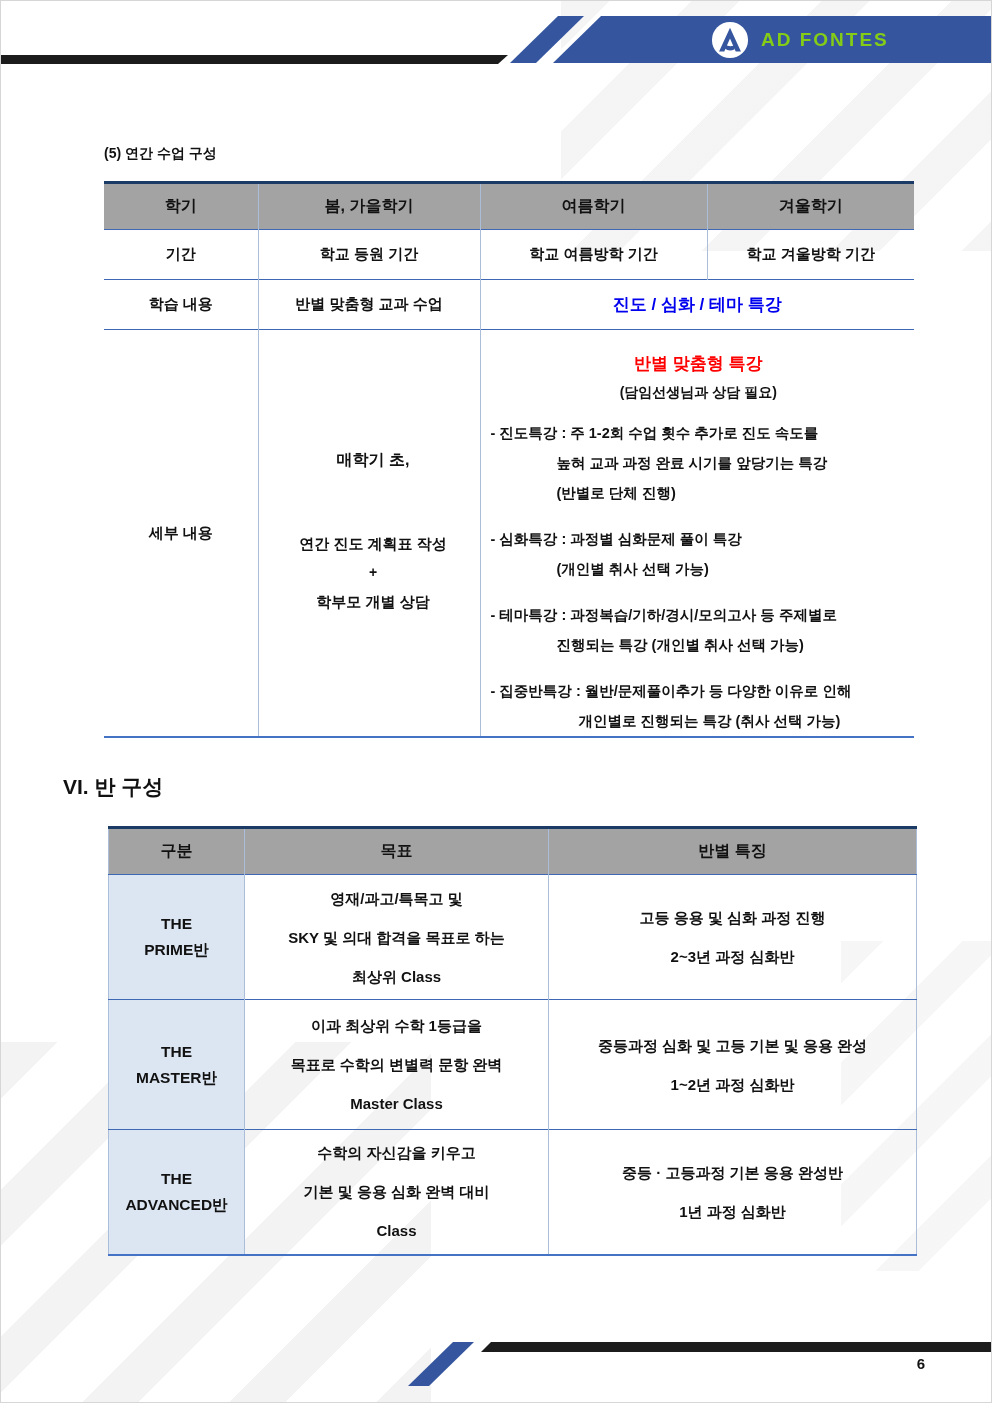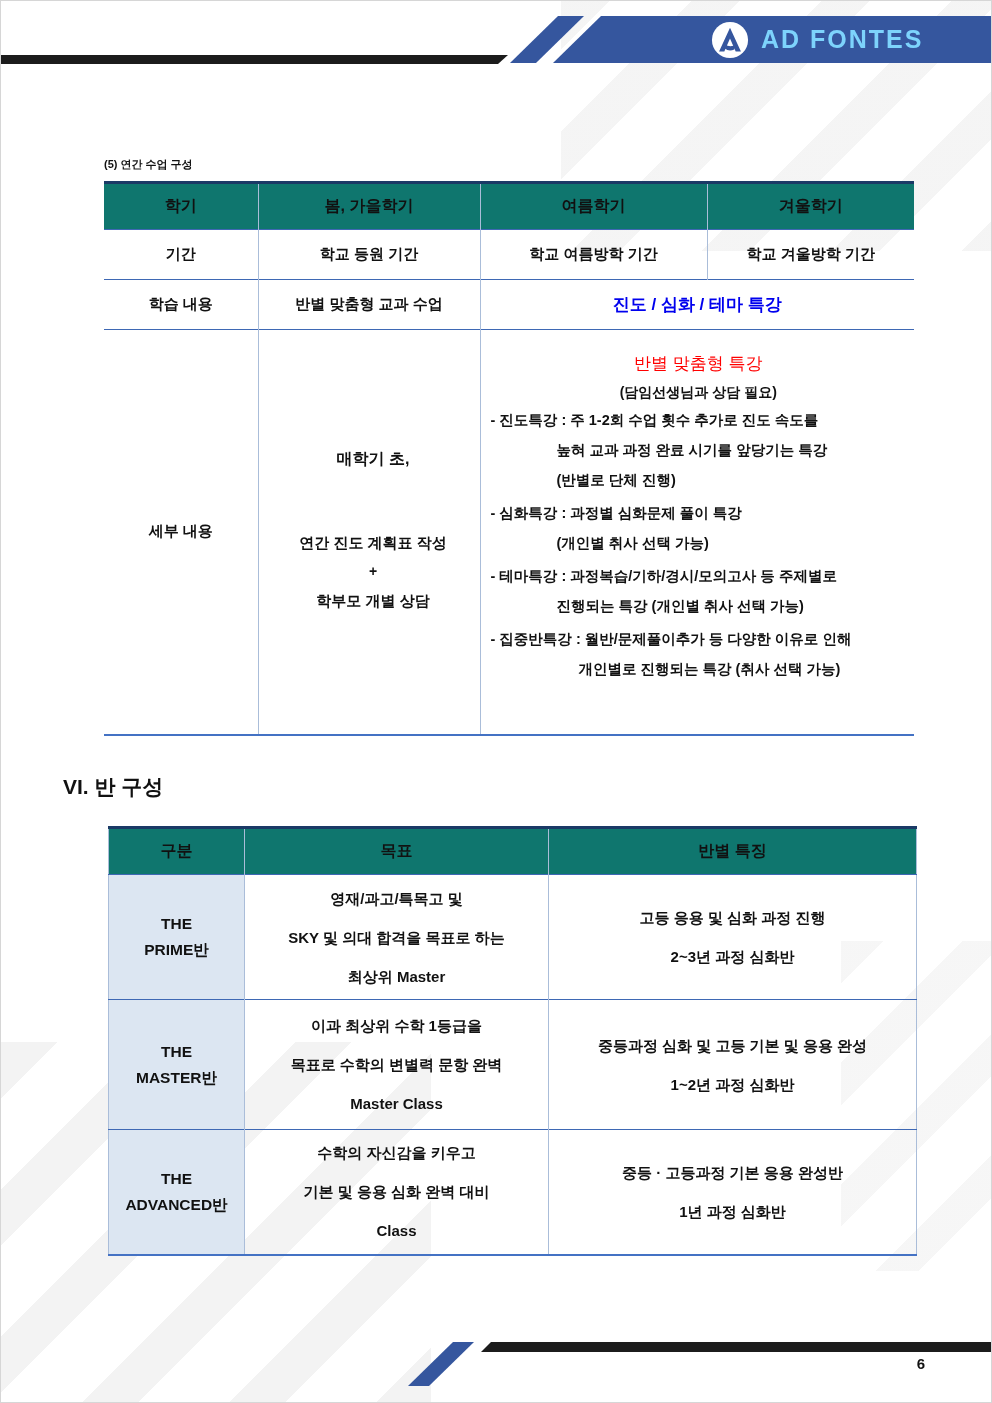--- a/index.html
+++ b/index.html
@@ -25,47 +25,47 @@
   
   .hdr-black{position:absolute;left:0;top:54px;width:507px;height:9px;background:#1c1c1c;
     clip-path:polygon(0 0,100% 0,calc(100% - 10px) 100%,0 100%);z-index:2;}
   .hdr-stripe{position:absolute;left:509px;top:15px;width:74px;height:47px;background:#35569e;
     clip-path:polygon(48px 0,74px 0,26px 100%,0 100%);z-index:2;}
   .hdr-blue{position:absolute;left:552px;top:15px;width:440px;height:47px;background:#35569e;
     clip-path:polygon(48px 0,100% 0,100% 100%,0 100%);z-index:2;
     display:flex;align-items:center;}
   .logo-wrap{display:flex;align-items:center;margin-left:158px;}
   .logo-circle{width:38px;height:38px;flex:0 0 auto;}
-  .brand-text{color:#7dd3fc;font-size:25px;font-weight:800;letter-spacing:2px;margin-left:12px;white-space:nowrap;}
-  
-  .title5{position:absolute;left:103px;top:156px;font-size:11px;font-weight:700;z-index:1;}
+  .brand-text{color:#84cc16;font-size:19px;font-weight:800;letter-spacing:2px;margin-left:12px;white-space:nowrap;}
+  
+  .title5{position:absolute;left:103px;top:144px;font-size:14px;font-weight:700;z-index:1;}
   .title6{position:absolute;left:62px;top:772px;font-size:21px;font-weight:700;z-index:1;}
   
   table{border-collapse:collapse;table-layout:fixed;z-index:1;}
   .tbl1{position:absolute;left:103px;top:180px;width:810px;
     border-top:3px solid #1b3a66;border-bottom:2px solid #4472c4;}
   .tbl2{position:absolute;left:107px;top:825px;width:808px;
     border-top:3px solid #1b3a66;border-bottom:2px solid #4472c4;
     border-left:1px solid #aabdd9;border-right:1px solid #aabdd9;}
   td{font-size:15px;font-weight:700;text-align:center;vertical-align:middle;padding:0;}
   .tbl1 tr,.tbl2 tr{border-bottom:1px solid #3e68b4;}
   .tbl1 tr:last-child,.tbl2 tr:last-child{border-bottom:none;}
   .vline{border-left:1px solid #aabdd9;}
-  .hcell{background:#0f766e;font-size:16px;}
+  .hcell{background:#a3a3a3;font-size:16px;}
   .labelcol{background:#dce6f2;}
   .blue-text{color:#0000ee;font-size:17px;}
   
   .mid-cell{vertical-align:middle;padding-left:8px;}
   .mid-g1{margin-bottom:58px;font-size:16px;}
   .mid-line{line-height:29px;font-size:15px;}
   .mid-plus{line-height:29px;font-size:14px;}
   .detail-cell{vertical-align:top;text-align:left;padding:20px 8px 0 10px;}
-  .sp-title{color:#ff0000;font-size:17px;font-weight:400;text-align:center;margin-top:2px;}
+  .sp-title{color:#ff0000;font-size:17px;font-weight:700;text-align:center;margin-top:2px;}
   .sp-sub{font-size:14px;text-align:center;margin-top:9px;}
-  .sp-item{margin-top:3px;}
+  .sp-item{margin-top:16px;}
   .sp-l{line-height:30px;font-size:14.5px;white-space:nowrap;}
   .sp-ind{padding-left:66px;}
   .cls-name{line-height:26px;font-size:15.5px;}
   .multi .line{line-height:39px;}
   
   .ftr-blue{position:absolute;left:0;top:1341px;width:440px;height:44px;background:#35569e;
     clip-path:polygon(0 0,100% 0,calc(100% - 47px) 100%,0 100%);z-index:2;
     display:flex;align-items:center;}
   .ftr-blue .ftr-text{color:#ffffff;font-size:15.5px;font-weight:700;margin-left:72px;white-space:nowrap;}
   .ftr-stripe{position:absolute;left:407px;top:1341px;width:66px;height:44px;background:#35569e;
@@ -172,21 +172,21 @@
       <td class="hcell vline">반별 특징</td>
     </tr>
     <tr style="height:125px">
       <td class="labelcol">
         <div class="cls-name">THE</div>
         <div class="cls-name">PRIME반</div>
       </td>
       <td class="vline multi">
         <div class="line">영재/과고/특목고 및</div>
         <div class="line">SKY 및 의대 합격을 목표로 하는</div>
-        <div class="line">최상위 Master</div>
+        <div class="line">최상위 Class</div>
       </td>
       <td class="vline multi">
         <div class="line">고등 응용 및 심화 과정 진행</div>
         <div class="line">2~3년 과정 심화반</div>
       </td>
     </tr>
     <tr style="height:130px">
       <td class="labelcol">
         <div class="cls-name">THE</div>
         <div class="cls-name">MASTER반</div>

